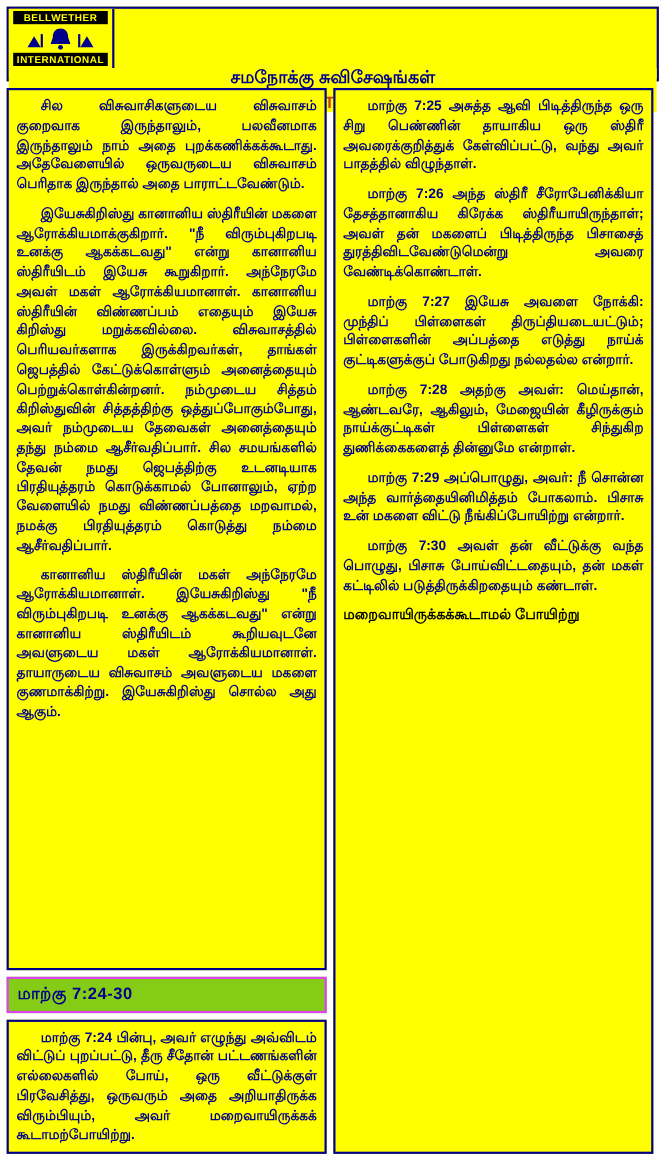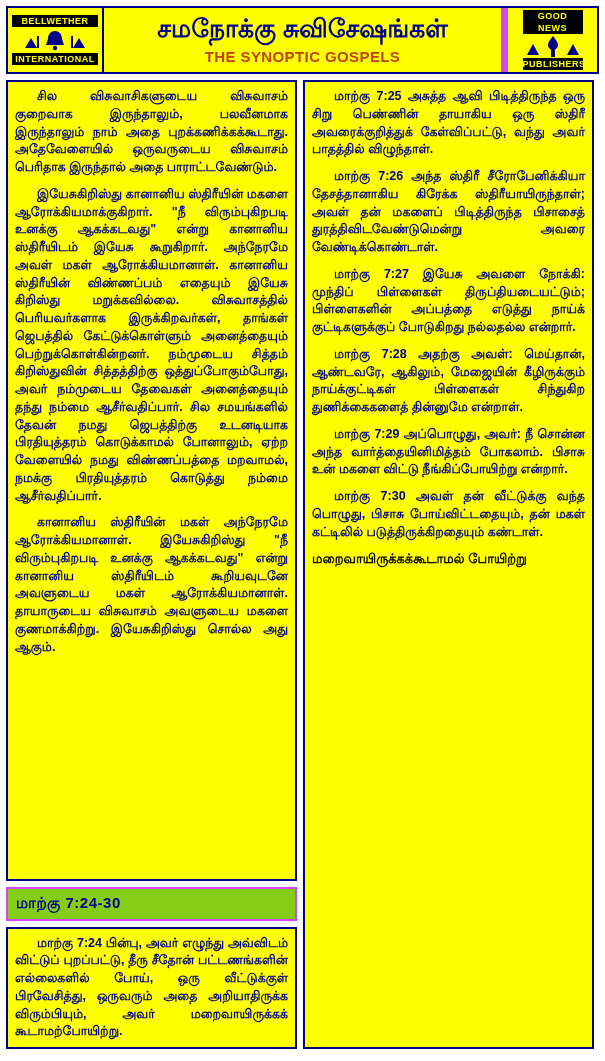--- a/index.html
+++ b/index.html
@@ -15,21 +15,21 @@
     width: 605px;
     height: 1061px;
     background: #ffffff;
     box-sizing: border-box;
     padding: 6px 6px 6px 6px;
   }
 
   
   .header {
     display: flex;
-    flex-direction: row;
+    flex-direction: column;
     align-items: stretch;
     height: 68px;
     border: 2px solid #00008b;
     background: #ffff00;
     box-sizing: border-box;
   }
   .logo-box {
     width: 96px;
     border-right: 2px solid #00008b;
     background: #ffff00;
@@ -70,21 +70,21 @@
 
   .header-titles {
     flex: 1;
     display: flex;
     flex-direction: column;
     align-items: center;
     justify-content: center;
     background: #ffff00;
   }
   .title-ta {
-    font-size: 25px;
+    font-size: 16px;
     font-weight: bold;
     color: #00008b;
     line-height: 1.1;
     text-align: center;
   }
   .title-en {
     font-size: 15px;
     font-weight: bold;
     color: #c2410c;
     letter-spacing: 0.4px;

